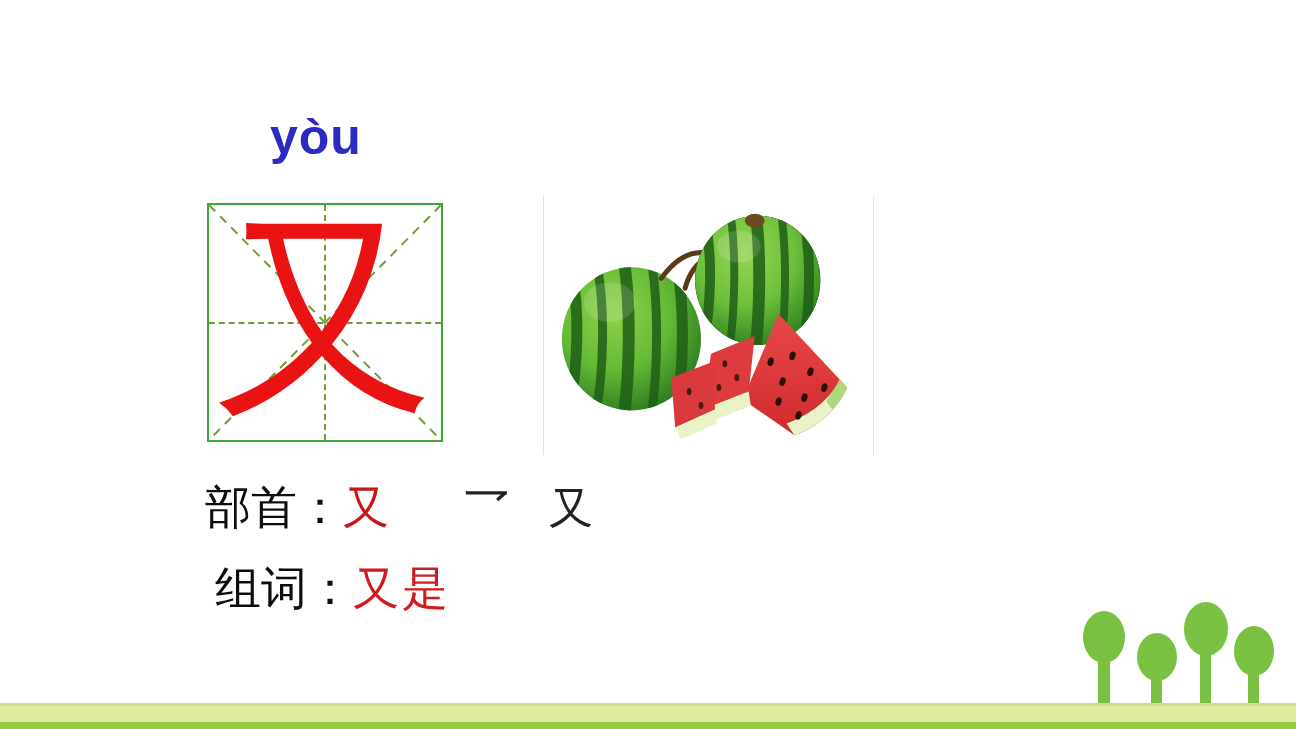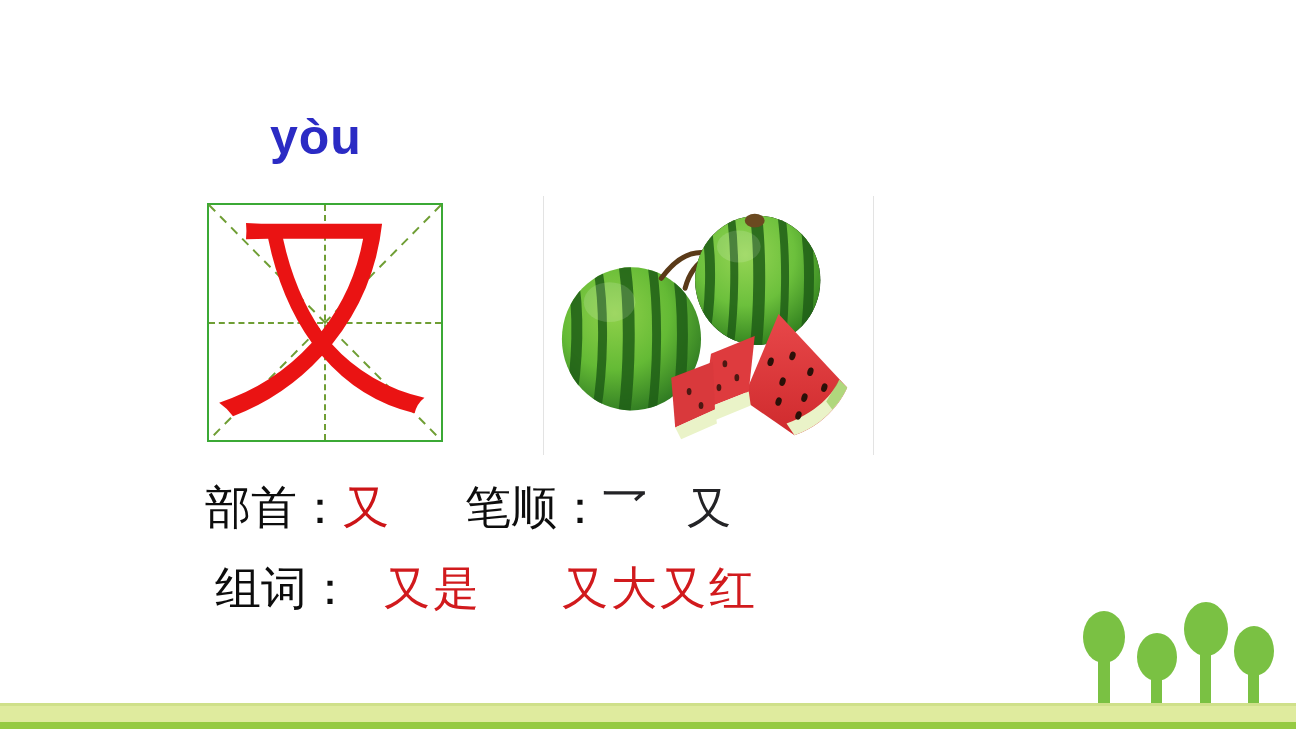--- a/index.html
+++ b/index.html
@@ -132,21 +132,21 @@
   .gap-md { display: inline-block; width: 40px; }
 
   .stroke-group { display: inline-flex; align-items: baseline; }
   .stroke-item {
     font-family: "DejaVu Serif", "Liberation Serif", serif;
     font-size: 44px;
     color: #232326;
     line-height: 1;
   }
 
-  .word-list { display: inline-flex; align-items: center; margin-left: 31px; }
+  .word-list { display: inline-flex; align-items: center; }
   .word {
     font-family: "DejaVu Serif", "Liberation Serif", serif;
     font-size: 46px;
     color: #d11a1d;
     line-height: 1;
     letter-spacing: 3px;
   }
 
   
   .deco-trees {
@@ -289,35 +289,33 @@
         <ellipse cx="158" cy="210" rx="2.4" ry="3.6"></ellipse>
       </g>
     </g>
   </svg>
 </div>
 
 <div class="info-row row-radical">
   <span class="lbl">部首：</span>
   <span class="red-ch">又</span>
   <span class="gap-lg"></span>
-  <span class="lbl">笔顺：</span>
   <span class="stroke-group">
     <span class="stroke-item">乛</span>
     <span class="gap-md"></span>
     <span class="stroke-item">又</span>
   </span>
 </div>
 
 <div class="info-row row-words">
   <span class="lbl">组词：</span>
   <span class="word-list">
     <span class="word">又是</span>
     <span class="gap-md"></span>
     <span class="gap-md"></span>
-    <span class="word">又大又红</span>
   </span>
 </div>
 
 <div class="deco-trees">
   <svg viewBox="0 0 200 110" preserveAspectRatio="none">
     <g fill="#7ac143">
       <ellipse cx="26" cy="36" rx="21" ry="26"></ellipse>
       <rect x="20" y="36" width="12" height="74"></rect>
       <ellipse cx="79" cy="56" rx="20" ry="24"></ellipse>
       <rect x="73" y="56" width="11" height="54"></rect>

